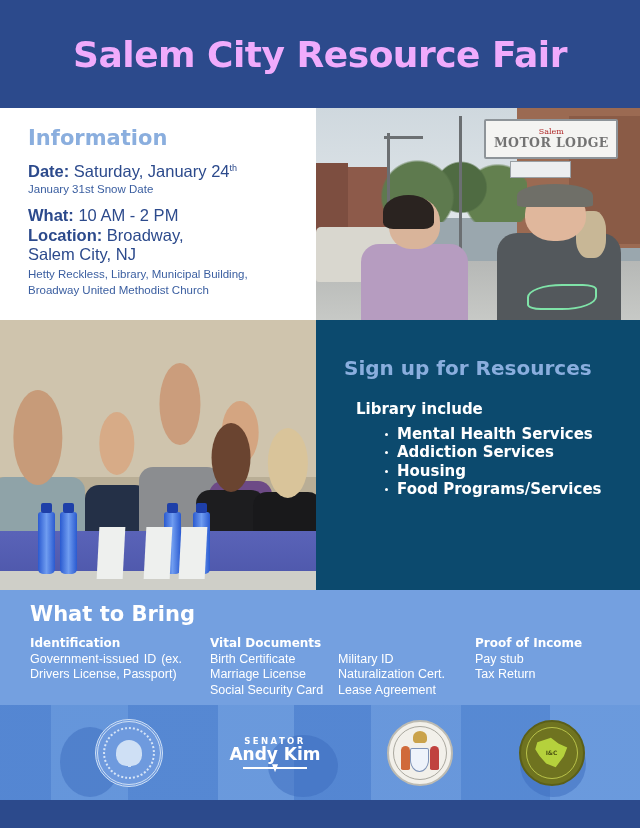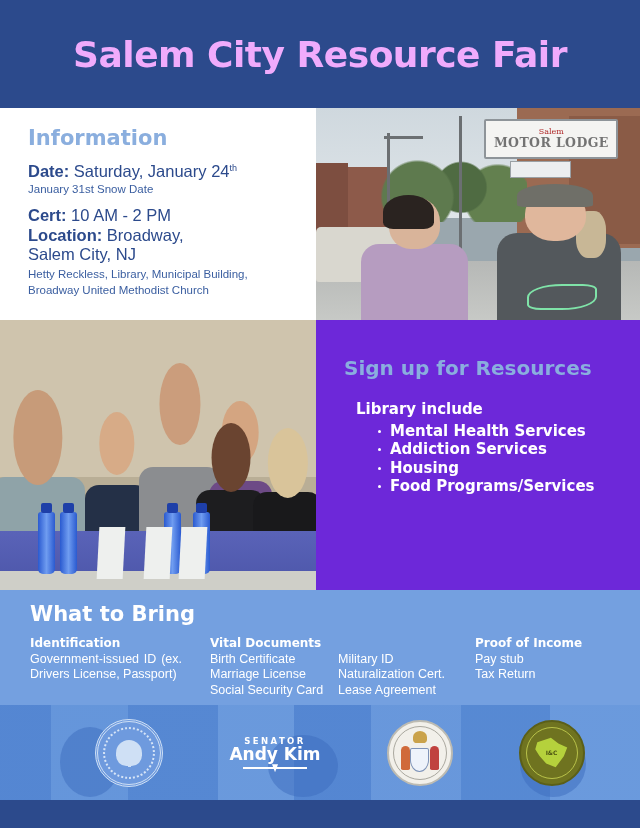--- a/index.html
+++ b/index.html
@@ -119,33 +119,33 @@
     background:linear-gradient(90deg,#2a5ad0,#6f9cf0,#2a5ad0);
     border-radius:3px 3px 5px 5px;}
   .bottle:after{content:"";position:absolute;left:3px;top:-9px;width:11px;height:10px;
     background:#1e3fa8;border-radius:2px;}
   .paper{position:absolute;bottom:4%;width:26px;height:52px;
     background:#eef0ee;transform:skewX(-3deg);}
 
   
   .resources{
     position:absolute;left:316px;top:320px;width:324px;height:270px;
-    background:#6d28d9;
+    background:#0c4a6e;
     box-sizing:border-box;
     padding:36px 10px 0 28px;
   }
   .res-heading{
     color:#8aaede;font-size:20px;font-weight:bold;margin:0 0 20px 0;
     font-family:"DejaVu Sans","Liberation Sans",sans-serif;
   }
   .res-sub{
     color:#ffffff;font-size:15px;font-weight:bold;margin:0 0 4px 12px;
     font-family:"DejaVu Sans","Liberation Sans",sans-serif;
   }
-  .res-list{list-style:none;margin:0;padding:0 0 0 34px;}
+  .res-list{list-style:none;margin:7px;padding:0 0 0 34px;}
   .res-list li{
     color:#ffffff;font-size:15px;font-weight:bold;line-height:1.22;
     position:relative;padding-left:12px;
     font-family:"DejaVu Sans","Liberation Sans",sans-serif;
   }
   .res-list li:before{
     content:"";position:absolute;left:0;top:8px;width:3px;height:3px;
     border-radius:50%;background:#ffffff;
   }
 
@@ -249,21 +249,21 @@
   <div class="info-panel">
     <div class="info-heading">Information</div>
 
     <p class="info-line">
       <span class="lbl">Date:</span>
       <span>Saturday, January 24</span><sup>th</sup>
     </p>
     <p class="info-sub">January 31st Snow Date</p>
 
     <p class="info-line">
-      <span class="lbl">Cert:</span>
+      <span class="lbl">What:</span>
       <span>10 AM - 2 PM</span>
     </p>
 
     <p class="info-line">
       <span class="lbl">Location:</span>
       <span>Broadway,</span>
     </p>
     <p class="info-line">Salem City, NJ</p>
     <p class="info-sub tight">Hetty Reckless, Library, Municipal Building,</p>
     <p class="info-sub tight">Broadway United Methodist Church</p>

